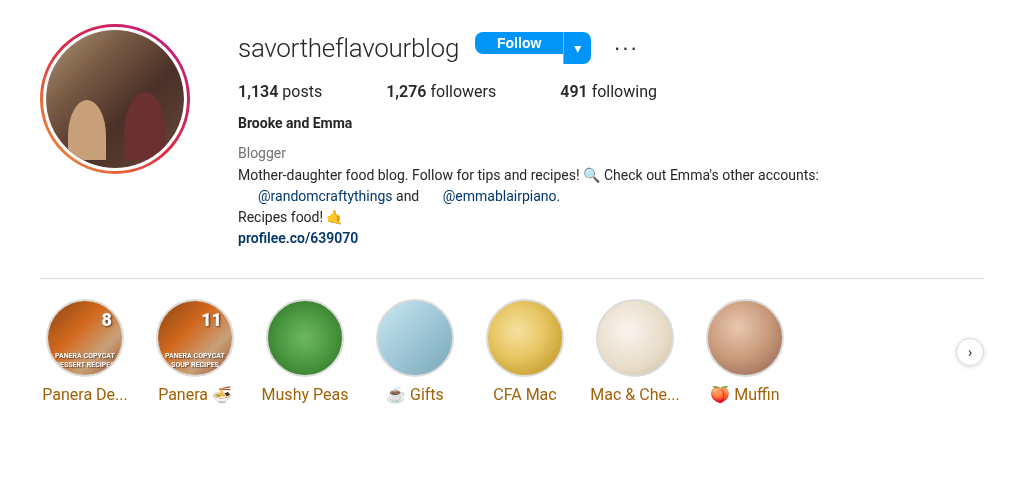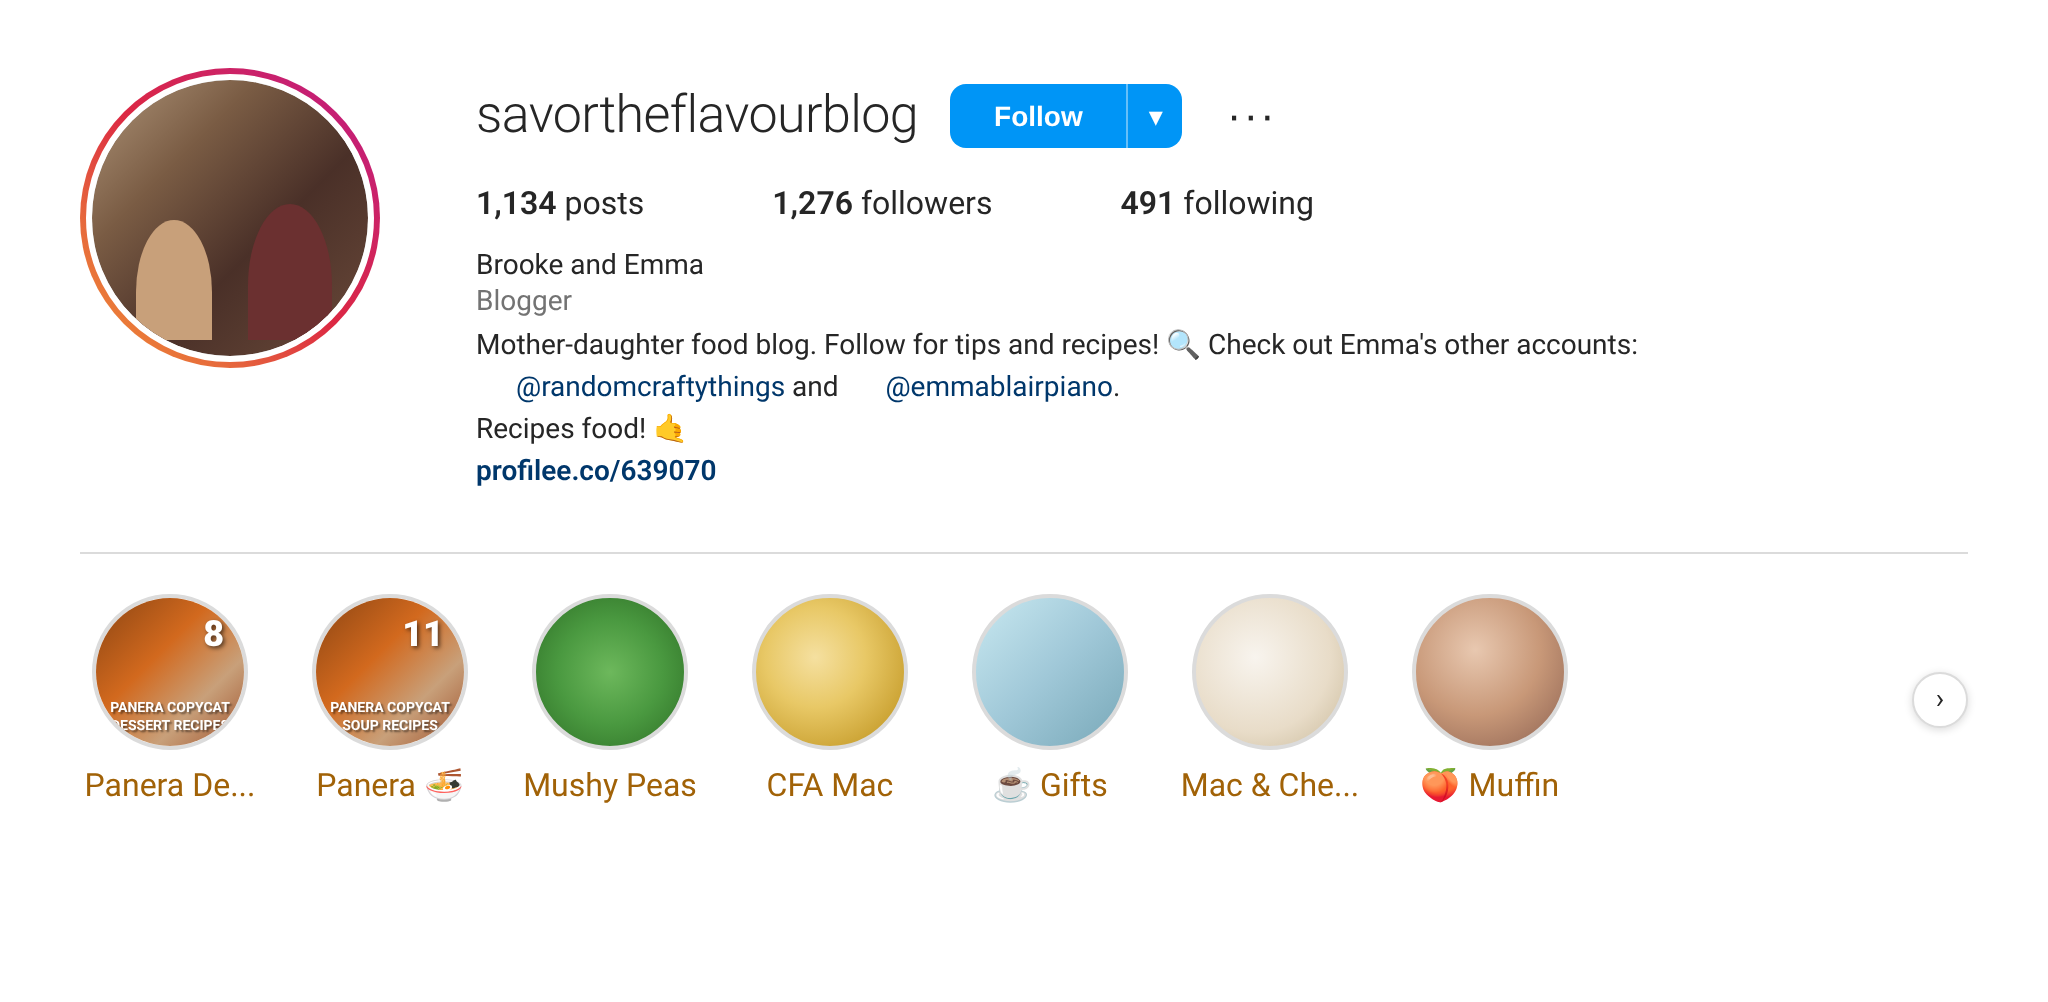--- a/index.html
+++ b/index.html
@@ -6,21 +6,21 @@
     body {
       background: #fff;
       font-family: -apple-system, BlinkMacSystemFont, "Segoe UI", Roboto, Helvetica, Arial, sans-serif;
       color: #262626;
       width: 1024px;
       min-height: 501px;
       overflow: hidden;
     }
 
     .page-wrapper {
-      padding: 34px 40px 20px 40px;
+      padding: 24px 40px 20px 40px;
       background: #fff;
     }
 
     
     .profile-header {
       display: flex;
       align-items: flex-start;
       gap: 48px;
       margin-bottom: 32px;
     }
@@ -100,21 +100,21 @@
 
     .follow-btn {
       background: #0095f6;
       color: #fff;
       border: none;
       border-radius: 8px 0 0 8px;
       padding: 7px 22px;
       font-size: 14px;
       font-weight: 600;
       cursor: pointer;
-      height: 32px;
+      height: 22px;
       display: flex;
       align-items: center;
     }
 
     .follow-dropdown-btn {
       background: #0095f6;
       color: #fff;
       border: none;
       border-left: 1px solid rgba(255,255,255,0.4);
       border-radius: 0 8px 8px 0;
@@ -153,22 +153,22 @@
       color: #262626;
     }
 
     .stat-item strong {
       font-weight: 600;
     }
 
     
     .bio-name {
       font-size: 14px;
-      font-weight: 400;
-      margin-bottom: 2px;
+      font-weight: 700;
+      margin-bottom: 14px;
     }
 
     .bio-role {
       font-size: 14px;
       color: #737373;
       margin-bottom: 4px;
     }
 
     .bio-text {
       font-size: 14px;
@@ -380,27 +380,27 @@
         </div>
         <span class="highlight-label">Panera 🍜</span>
       </div>
 
       <div class="highlight-item">
         <div class="highlight-circle h3"></div>
         <span class="highlight-label">Mushy Peas</span>
       </div>
 
       <div class="highlight-item">
+        <div class="highlight-circle h5"></div>
+        <span class="highlight-label">☕ Gifts</span>
+      </div>
+
+      <div class="highlight-item">
         <div class="highlight-circle h4"></div>
         <span class="highlight-label">CFA Mac</span>
-      </div>
-
-      <div class="highlight-item">
-        <div class="highlight-circle h5"></div>
-        <span class="highlight-label">☕ Gifts</span>
       </div>
 
       <div class="highlight-item">
         <div class="highlight-circle h6"></div>
         <span class="highlight-label">Mac &amp; Che...</span>
       </div>
 
       <div class="highlight-item">
         <div class="highlight-circle h7"></div>
         <span class="highlight-label">🍑 Muffin</span>

